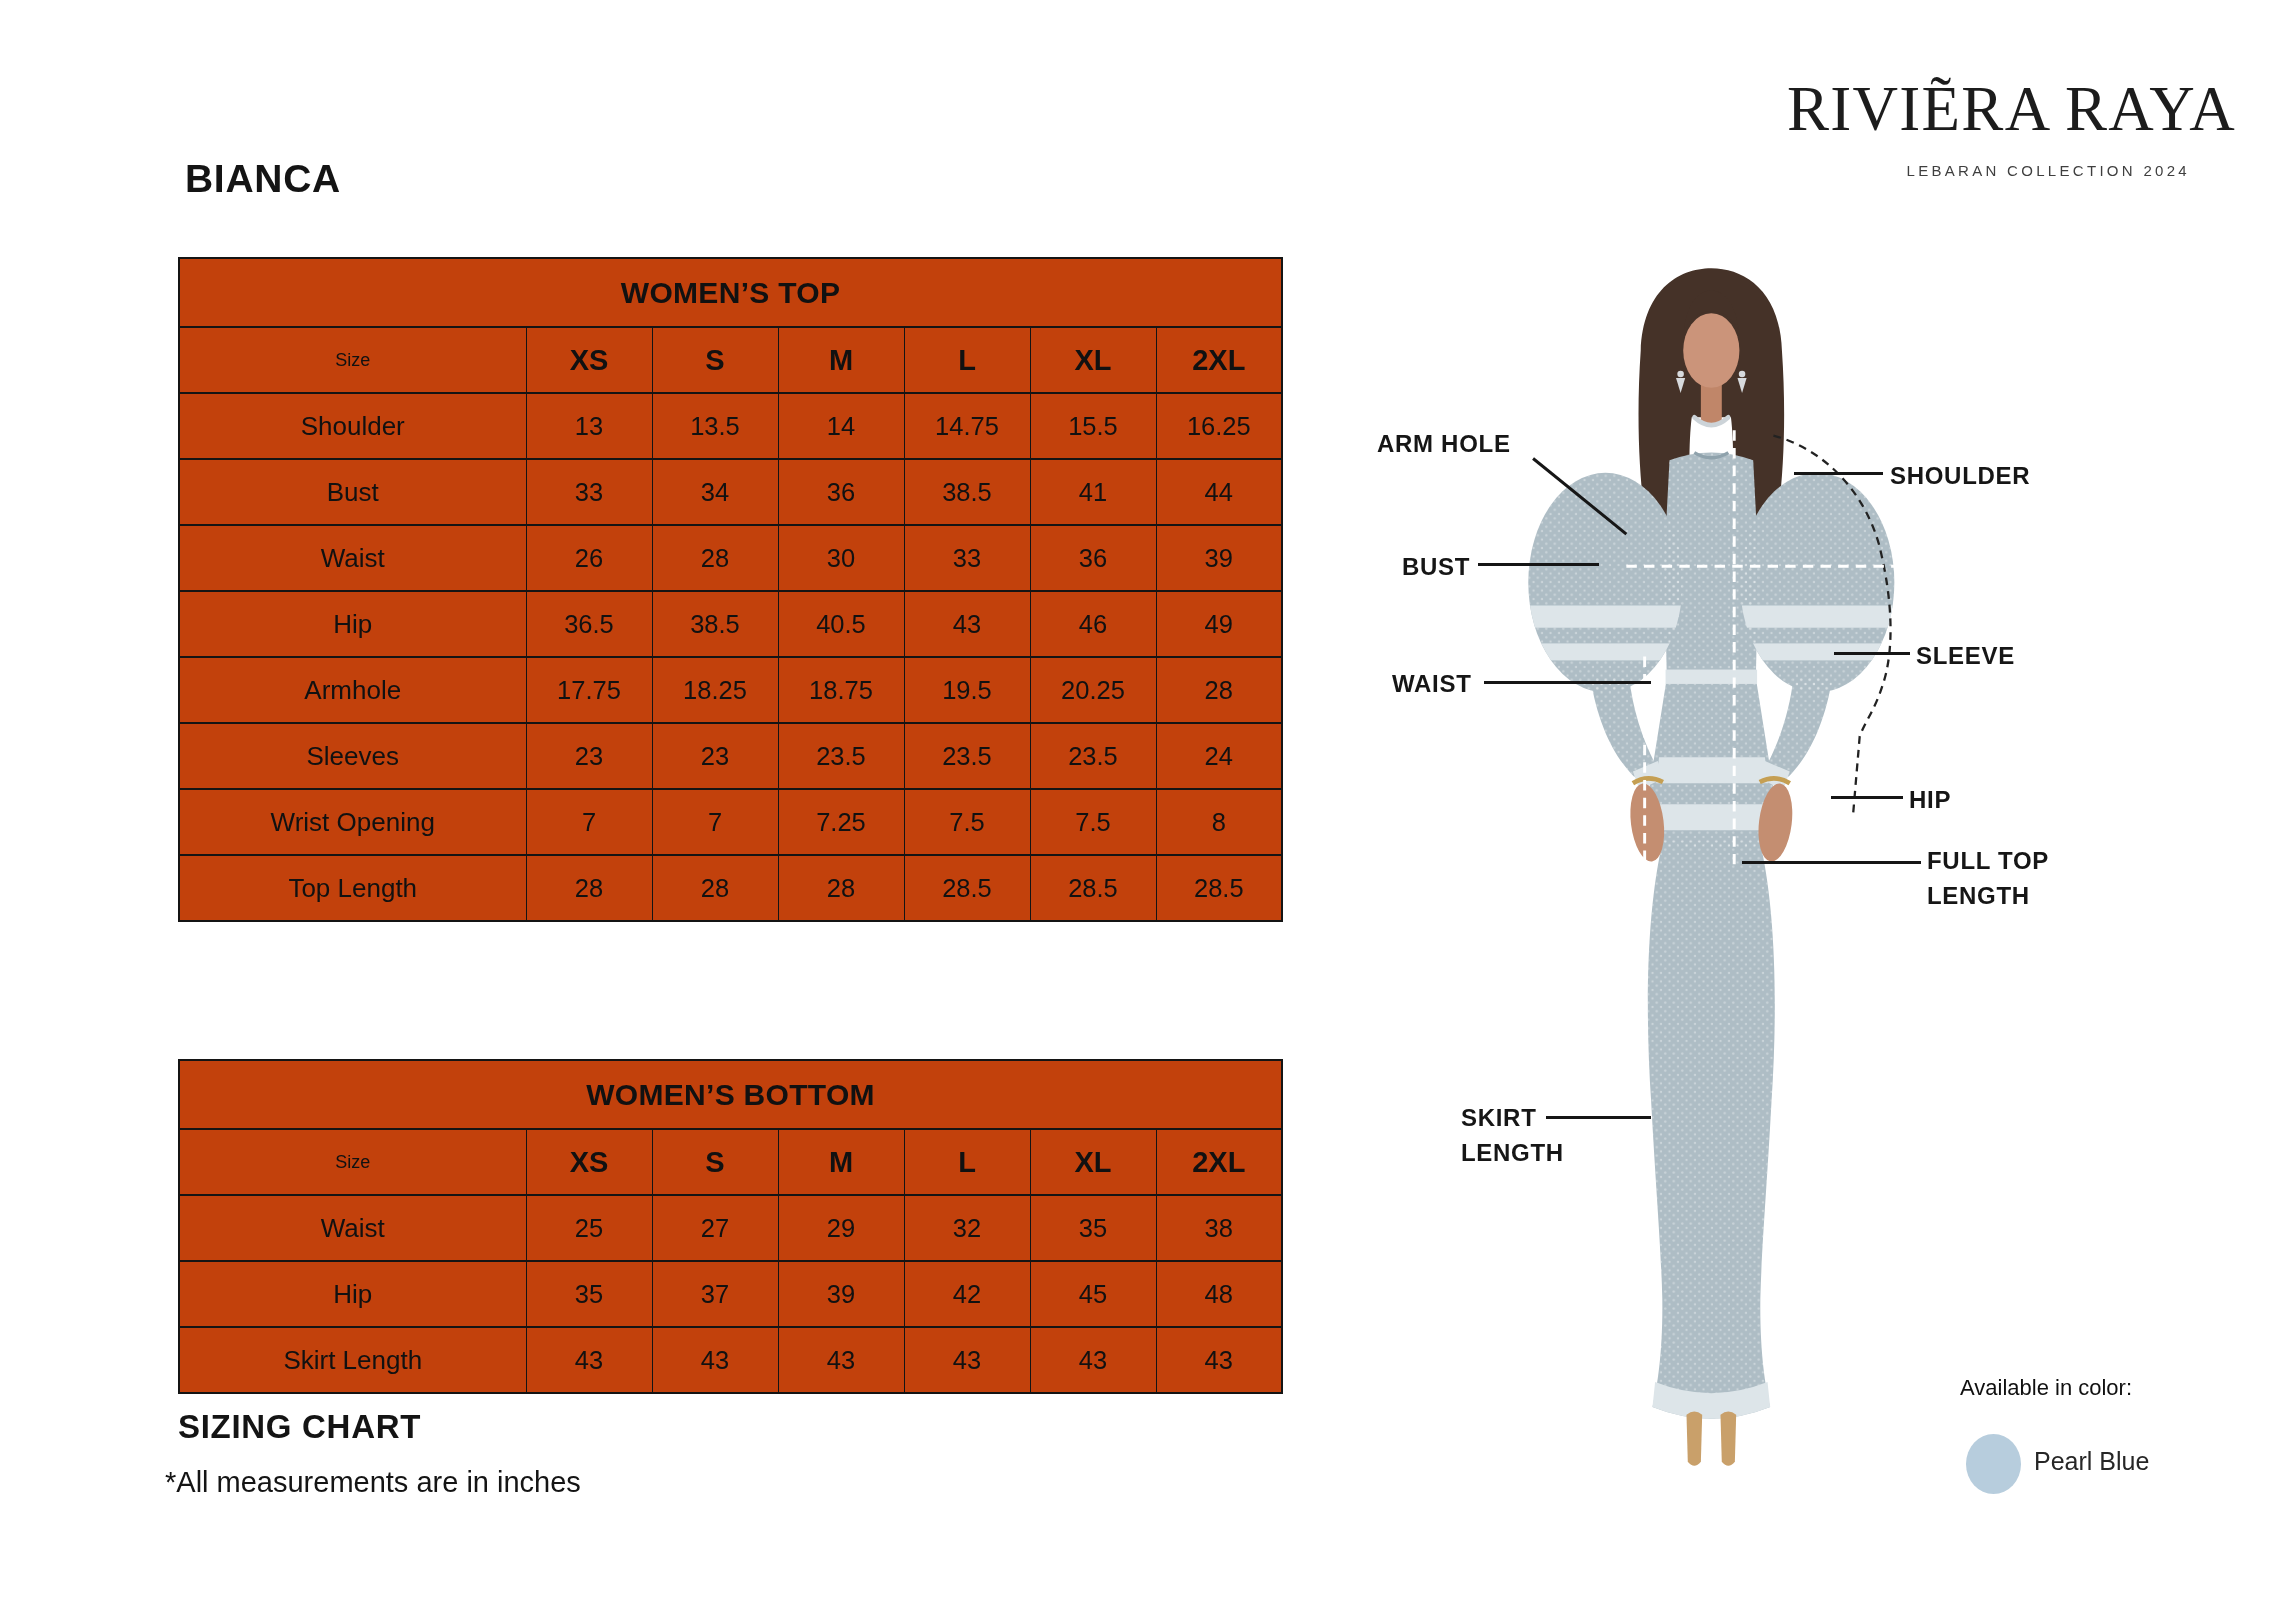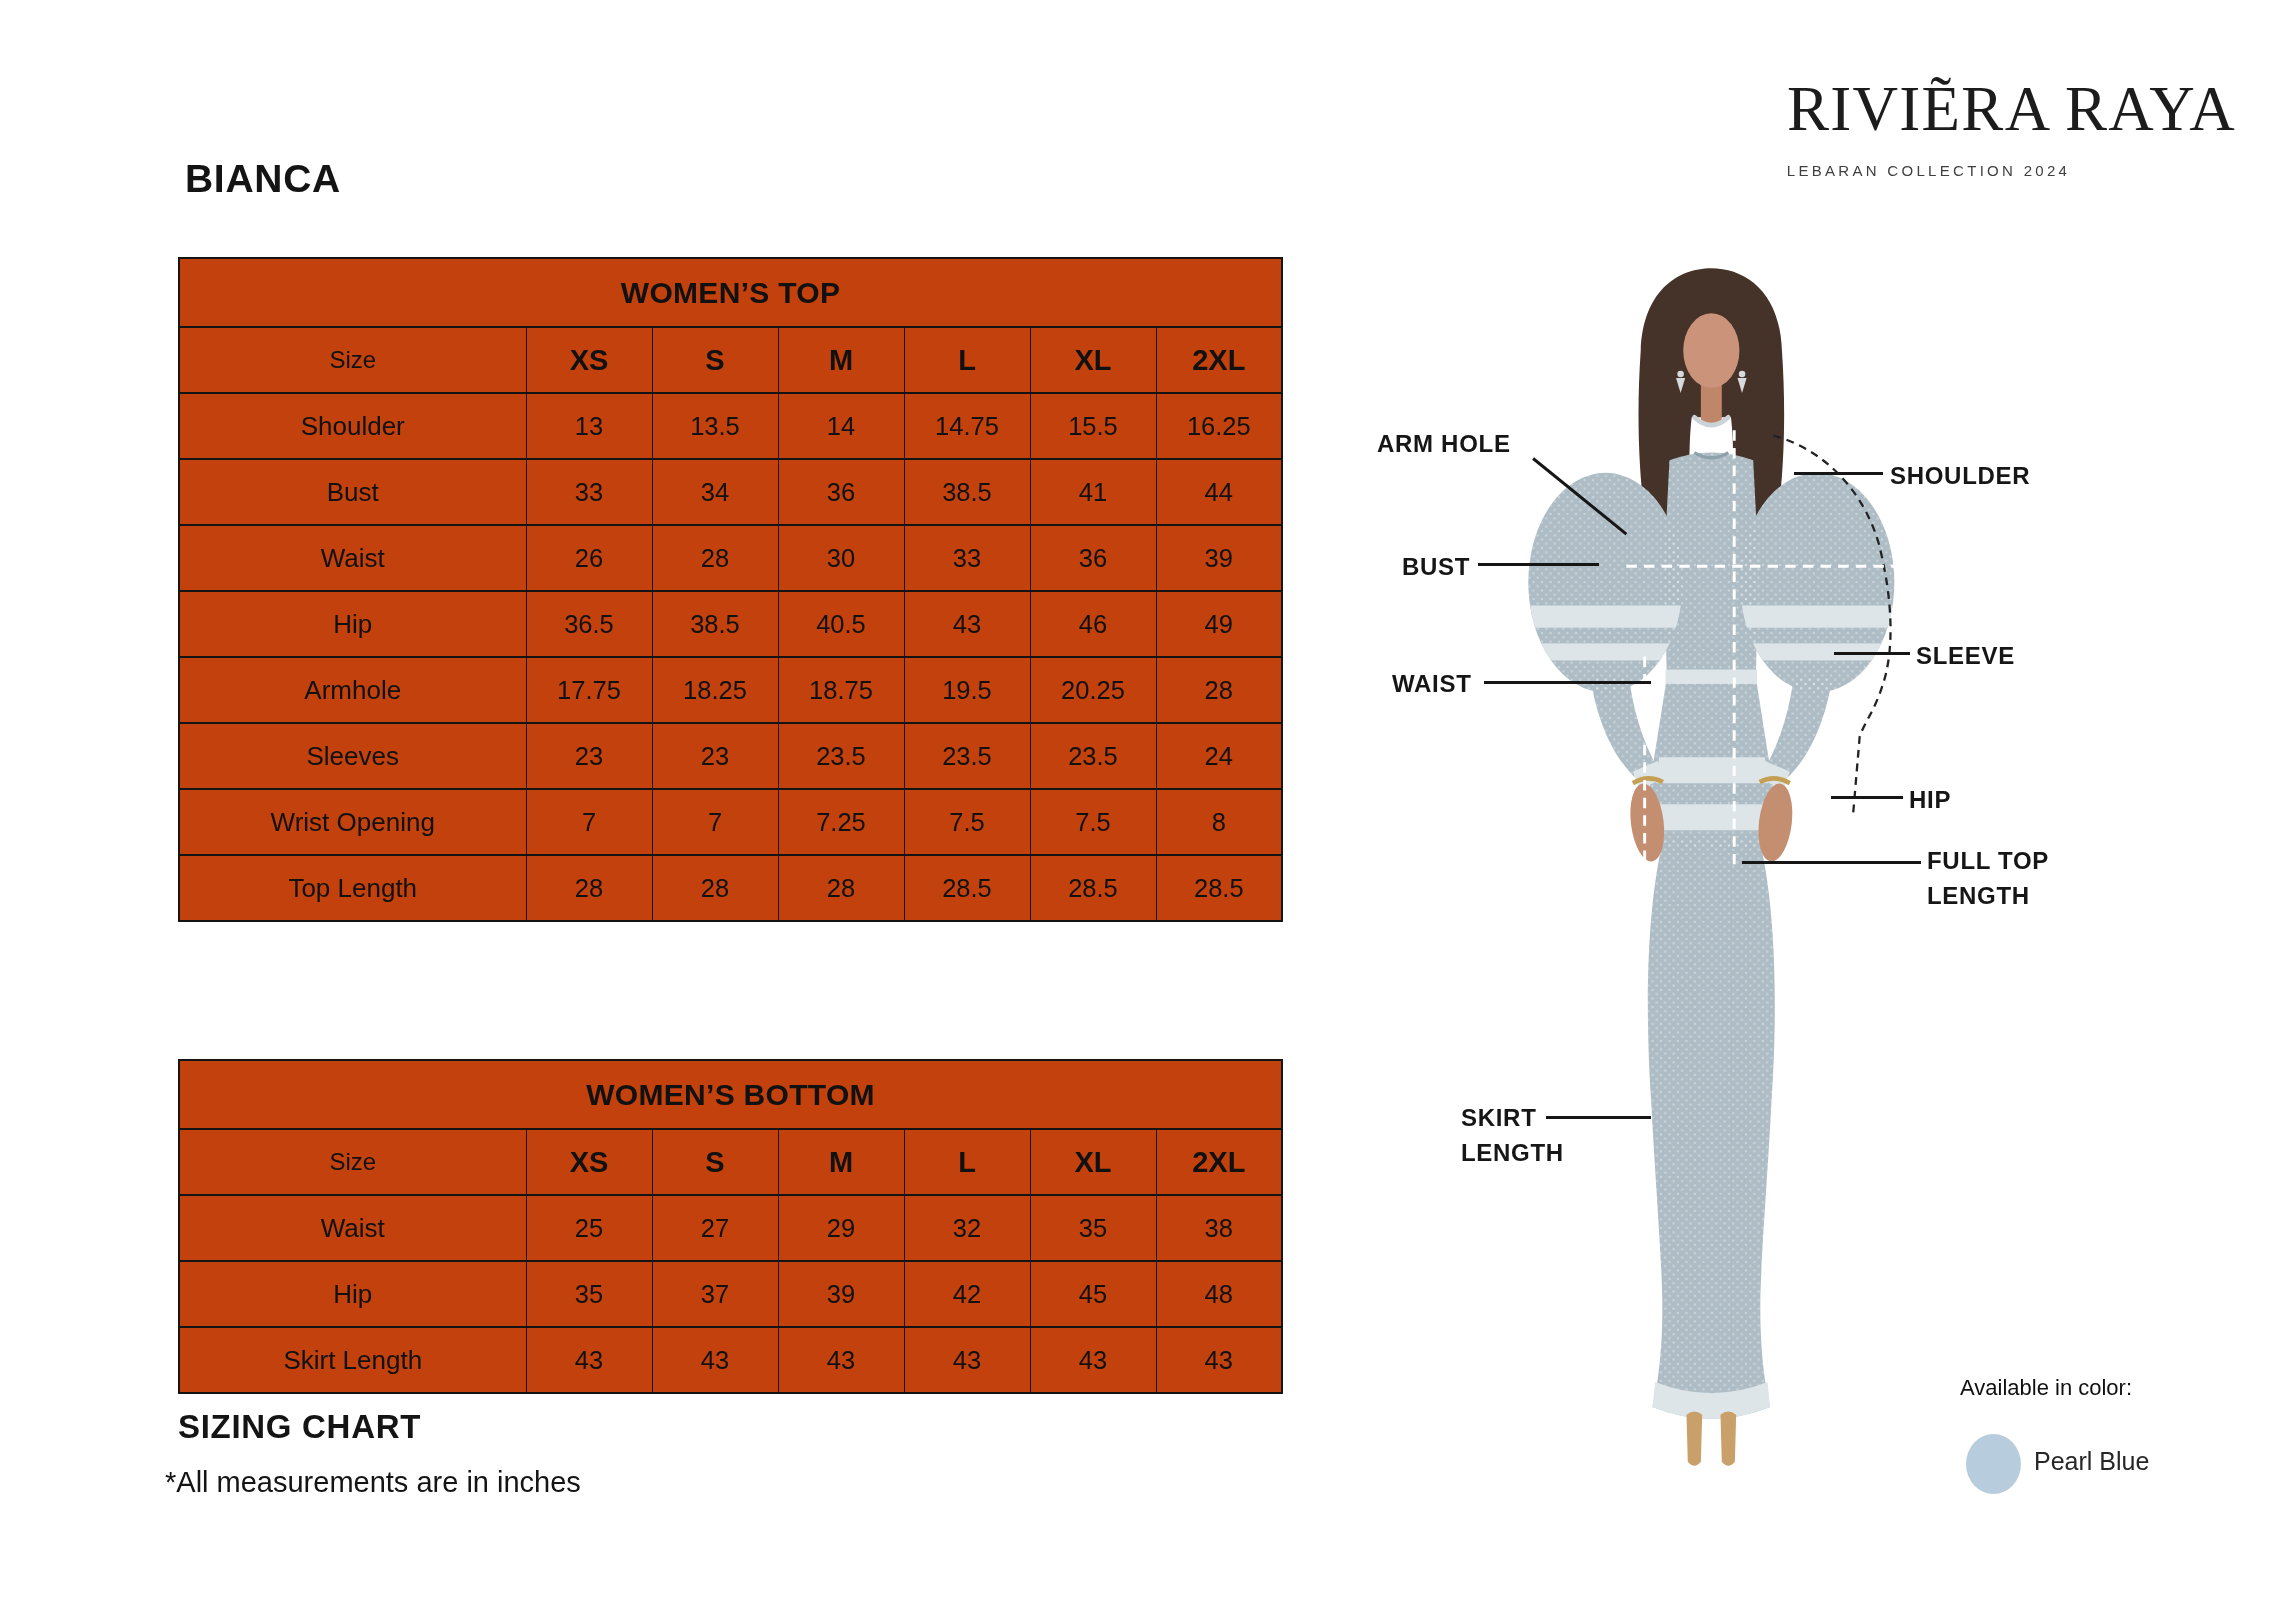--- a/index.html
+++ b/index.html
@@ -12,41 +12,41 @@
   .abs { position:absolute; }
 
   
   .product-title { left:185px; top:157px; font-size:39px; font-weight:700; letter-spacing:0.7px; }
   .brand-logo {
     right:59px; top:73px; width:785px; text-align:right;
     font-family:"Liberation Serif","DejaVu Serif",serif;
     font-size:63px; font-weight:400; letter-spacing:1.3px; color:#1c1c1c;
   }
   .brand-collection {
-    right:105px; top:162px; width:523px; text-align:center;
+    right:105px; top:162px; width:523px; text-align:right;
     font-size:15px; letter-spacing:3.3px; color:#3f3f3f;
   }
   .sizing-heading { left:178px; top:1408px; font-size:33px; font-weight:700; letter-spacing:0.7px; }
   .measure-note  { left:165px; top:1466px; font-size:29px; font-weight:400; }
 
   
   table.size-table {
     position:absolute; left:178px; border-collapse:collapse; table-layout:fixed;
     width:1101px; border:2px solid #141414; background:#c2410c;
   }
   #table-top    { top:257px; }
   #table-bottom { top:1059px; }
   .size-table td {
     border-left:1.3px solid #141414; border-right:1.3px solid #141414;
     border-top:2px solid #141414; border-bottom:2px solid #141414;
     text-align:center; vertical-align:middle; padding:0; font-size:25.5px; color:#111;
   }
   .size-table tr.title-row td { font-size:30px; font-weight:700; height:67px; letter-spacing:0.3px; }
   .size-table tr.head-row td  { font-size:29px; font-weight:700; height:64px; }
-  .size-table tr.head-row td.rowlabel { font-size:24px; font-weight:400; }
+  .size-table tr.head-row td.rowlabel { font-size:18px; font-weight:400; }
   .size-table tr.data-row { height:66px; }
   .size-table td.rowlabel { font-size:26px; }
 
   
   .diagram-label {
     position:absolute; font-weight:700; font-size:24px; letter-spacing:0.7px;
     color:#161616; line-height:1.45; white-space:pre-line;
   }
   .leader { position:absolute; height:3.3px; background:#161616; }
   .leader.diag { transform-origin:0 50%; transform:rotate(39deg); }

